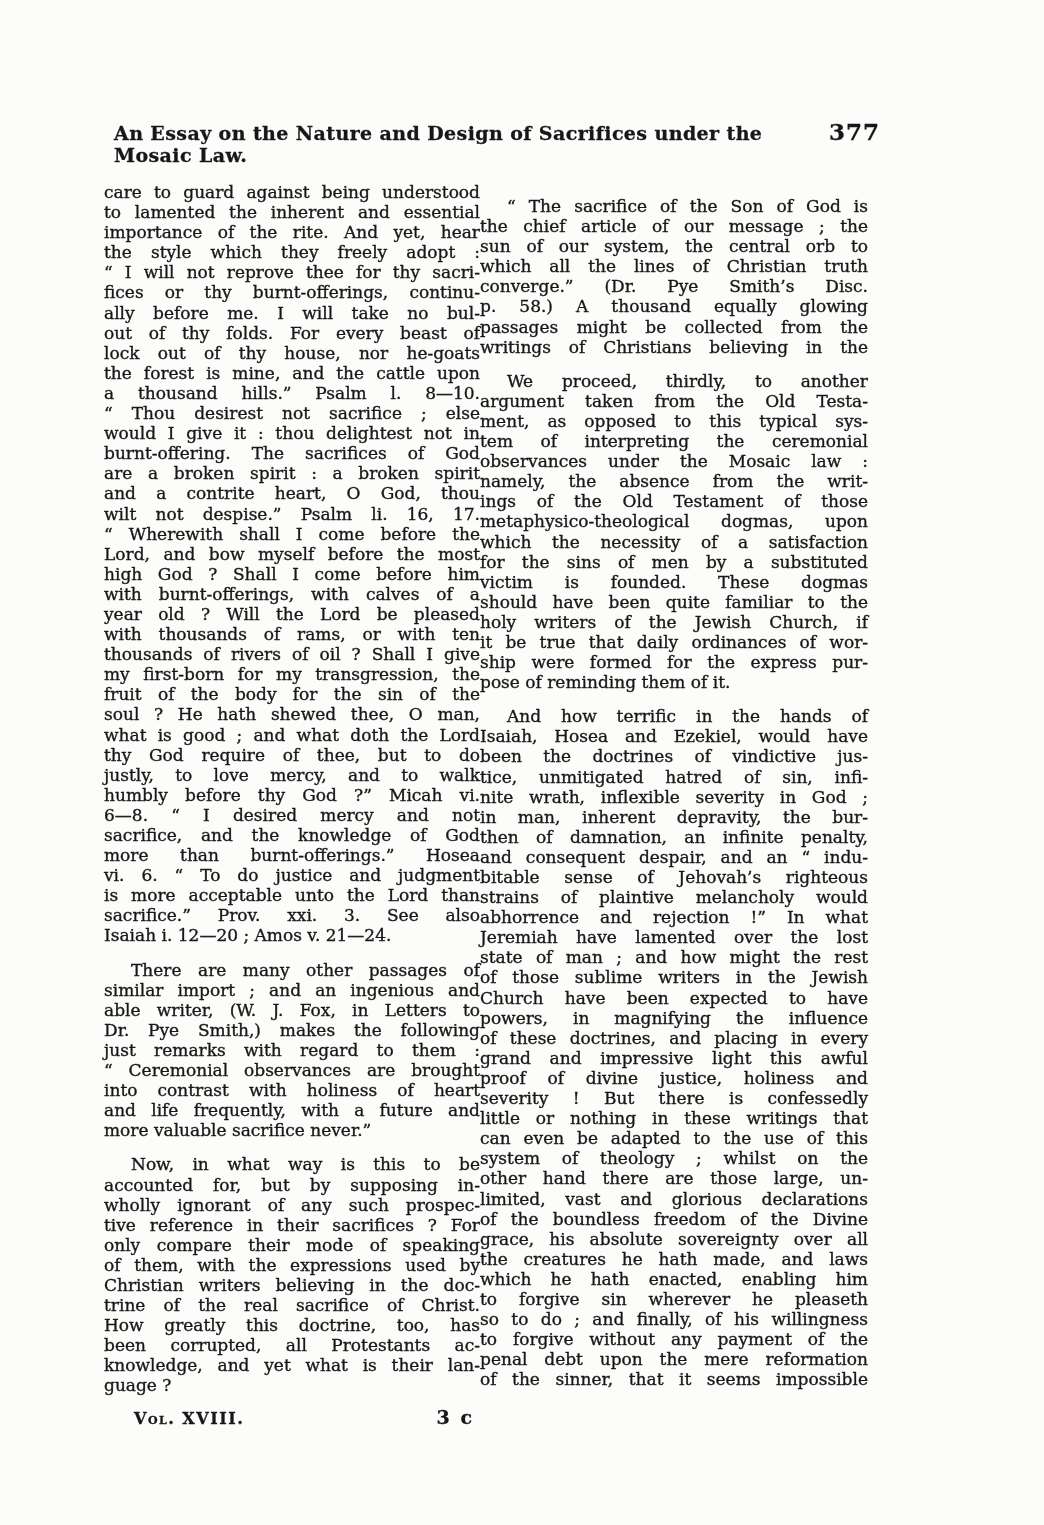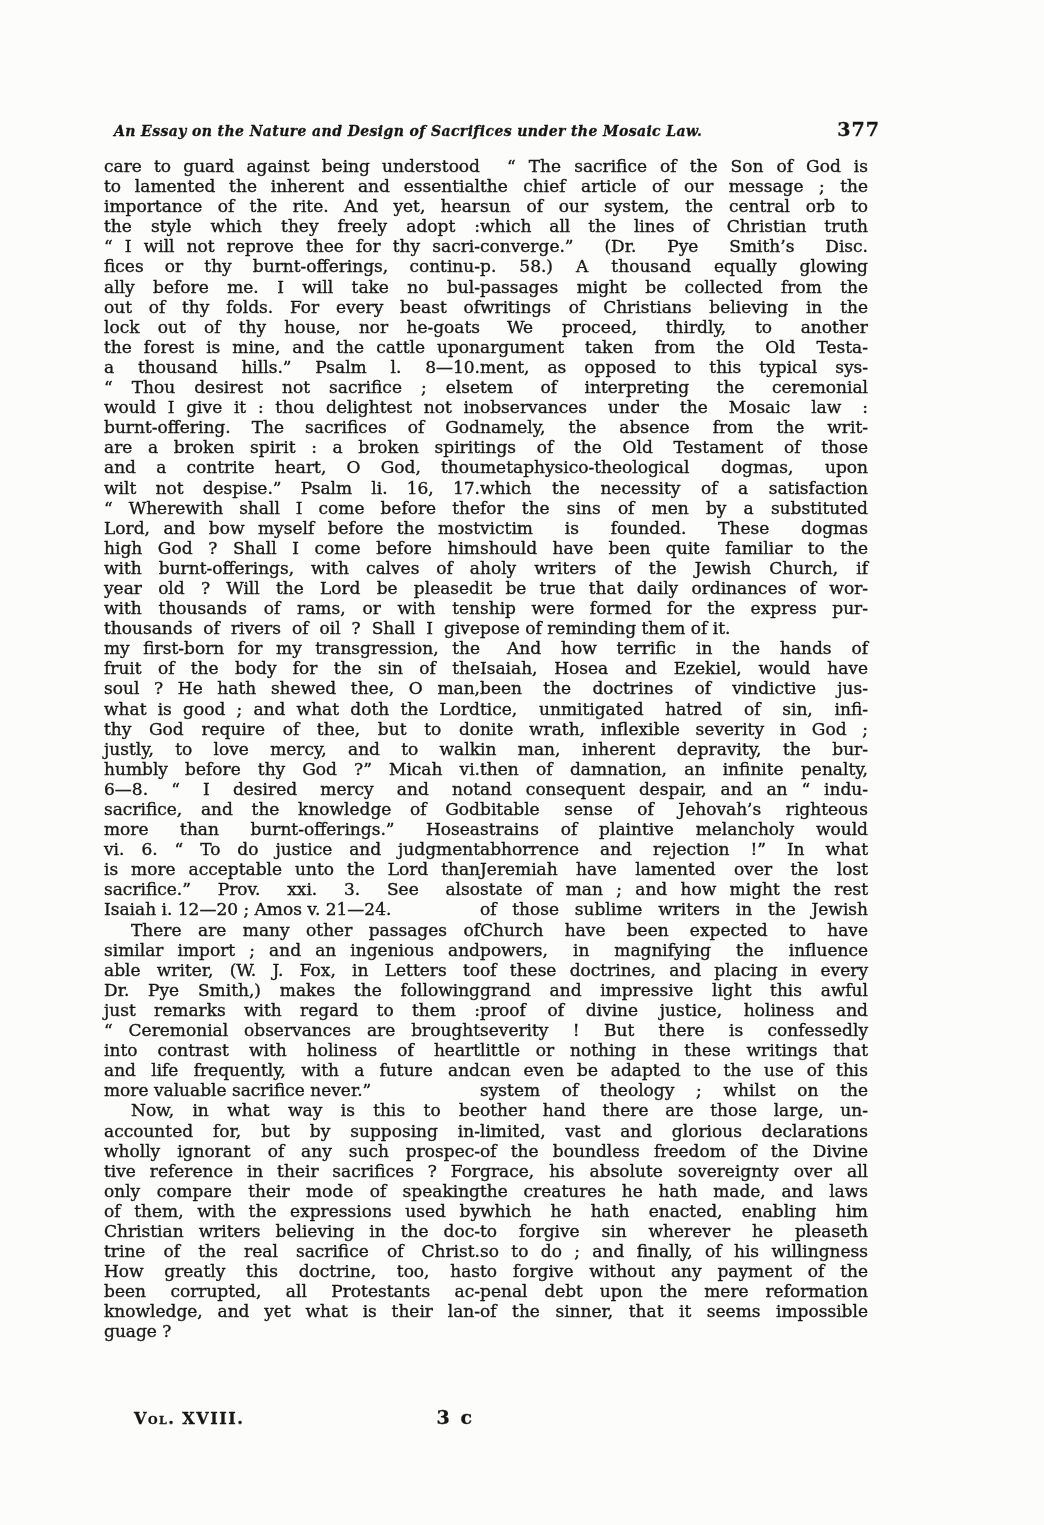--- a/index.html
+++ b/index.html
@@ -16,29 +16,28 @@
     left: 104px; top: 118px;
     width: 778px;
   }
   .header {
     display: flex;
     justify-content: space-between;
     align-items: baseline;
     padding: 0 2px 0 10px;
   }
   .title {
-    font-style: italic;
-    font-weight: bold;
-    font-size: 14px;
+    font-weight: bold;
+    font-size: 19px;
     letter-spacing: 0.4px;
     -webkit-text-stroke: 0.3px #171717;
   }
   .page-number {
     font-weight: bold;
-    font-size: 19px;
+    font-size: 23px;
     letter-spacing: 1px;
     -webkit-text-stroke: 0.3px #171717;
   }
   .columns {
     display: flex;
     gap: 0;
     margin-top: 16px;
   }
   .column { flex: none; }
   .col-left  { width: 376px; }
@@ -46,21 +45,21 @@
   .paragraph { margin: 0; }
   .line {
     display: block;
     font-size: 17px;
     line-height: 20.1px;
     text-align: justify;
     text-align-last: justify;
     -webkit-text-stroke: 0.35px #1a1a1a;
   }
   .line.lastline { text-align-last: left; }
-  .line.firstindent { text-indent: 27px; }
+  .line.firstindent { text-indent: 27px; margin-top: 14px; }
   .footer {
     position: absolute;
     left: 134px; top: 1406px;
     width: 340px;
     display: flex;
     justify-content: space-between;
     align-items: baseline;
   }
   .volume {
     font-variant: small-caps;

